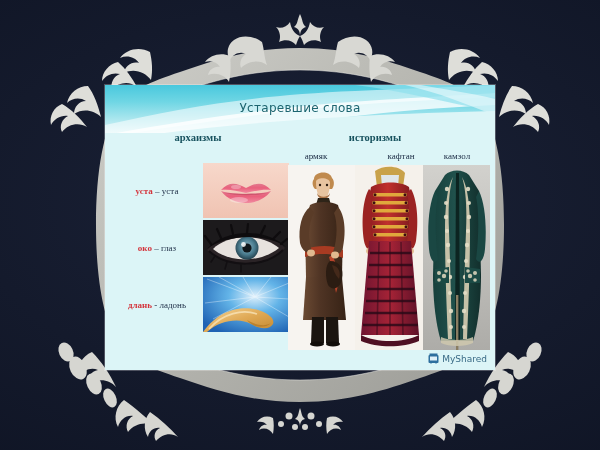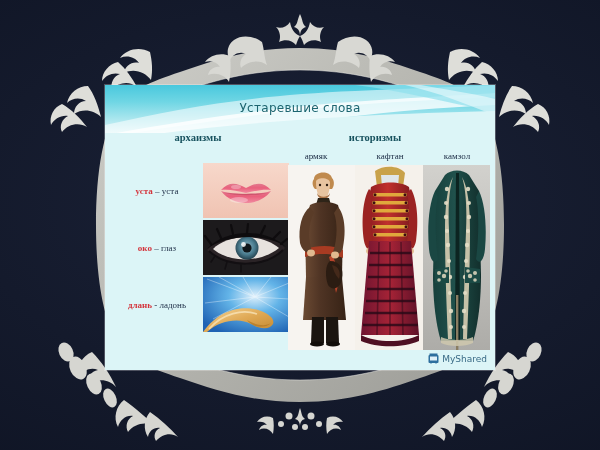--- a/index.html
+++ b/index.html
@@ -294,21 +294,21 @@
               <path d="M52 20 L2 26"></path>
           </g>
           <path d="M0 55 C18 30 42 28 58 34 C66 37 72 42 70 47 C67 53 56 52 48 47 C38 41 18 42 4 55 Z" fill="url(#hand)"></path>
           <path d="M44 43 C52 48 62 50 68 46 C62 52 50 51 44 43 Z" fill="#a86f1f" opacity=".6"></path>
           <path d="M6 52 C20 36 40 32 54 37" stroke="#fae7bd" stroke-width="1.6" fill="none" opacity=".75"></path>
         </svg>
       </div>
     </div>
 
     <div class="hist-label" style="left:177px;width:68px;">армяк</div>
-    <div class="hist-label" style="left:251px;width:68px;">кафтан</div>
+    <div class="hist-label" style="left:262px;width:68px;">кафтан</div>
     <div class="hist-label" style="left:319px;width:66px;">камзол</div>
 
     <div class="hist-figs">
 
       <div class="fig" style="left:0;width:67px;background:#f6f3ef;">
         <svg viewBox="0 0 67 185" preserveAspectRatio="none">
           <defs>
             <linearGradient id="coat" x1="0" y1="0" x2="1" y2="0">
               <stop offset="0%" stop-color="#6b4a33"></stop>
                 <stop offset="40%" stop-color="#4f3424"></stop>

